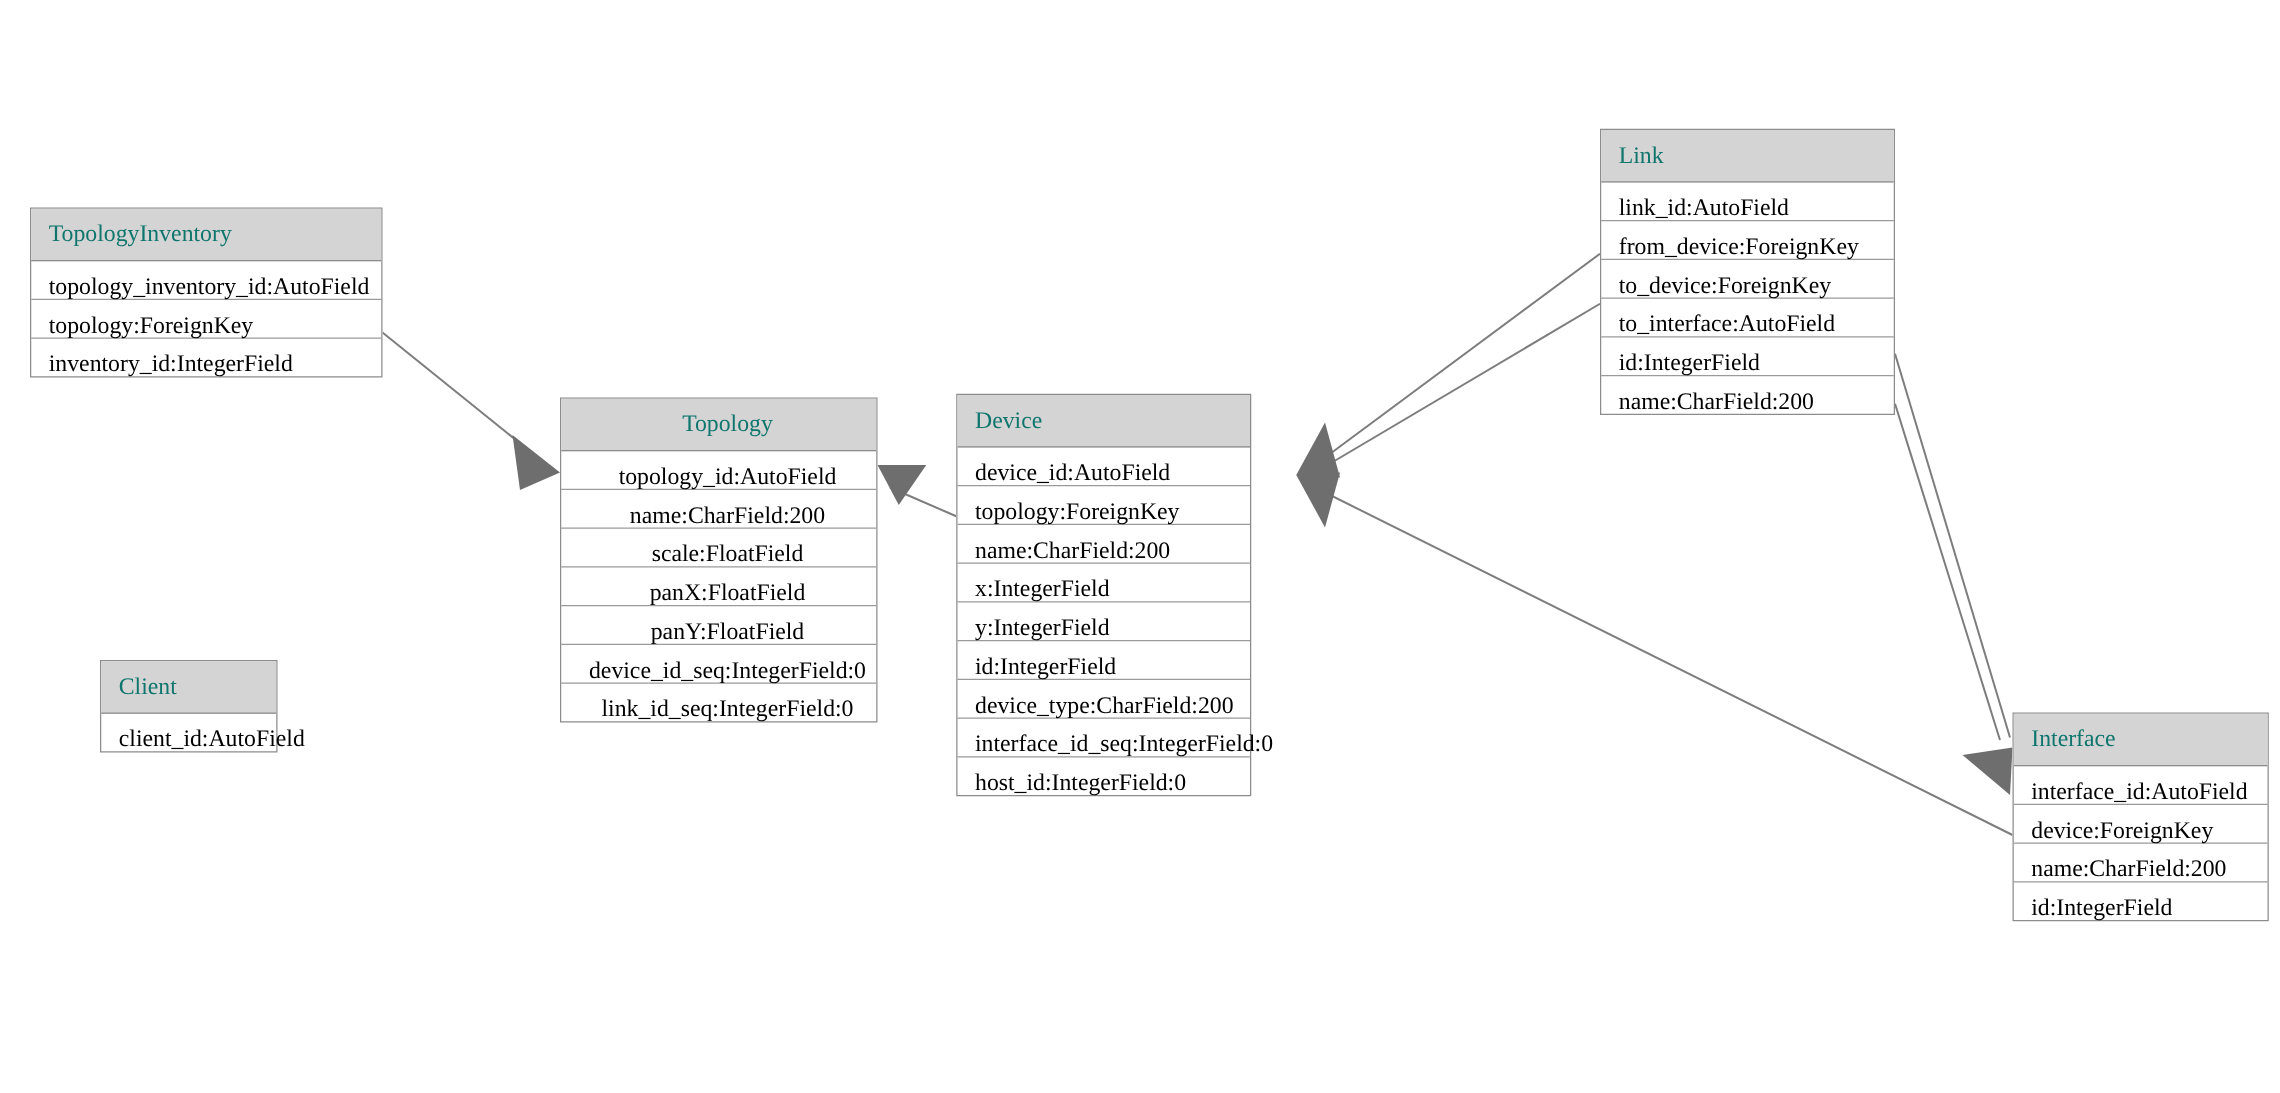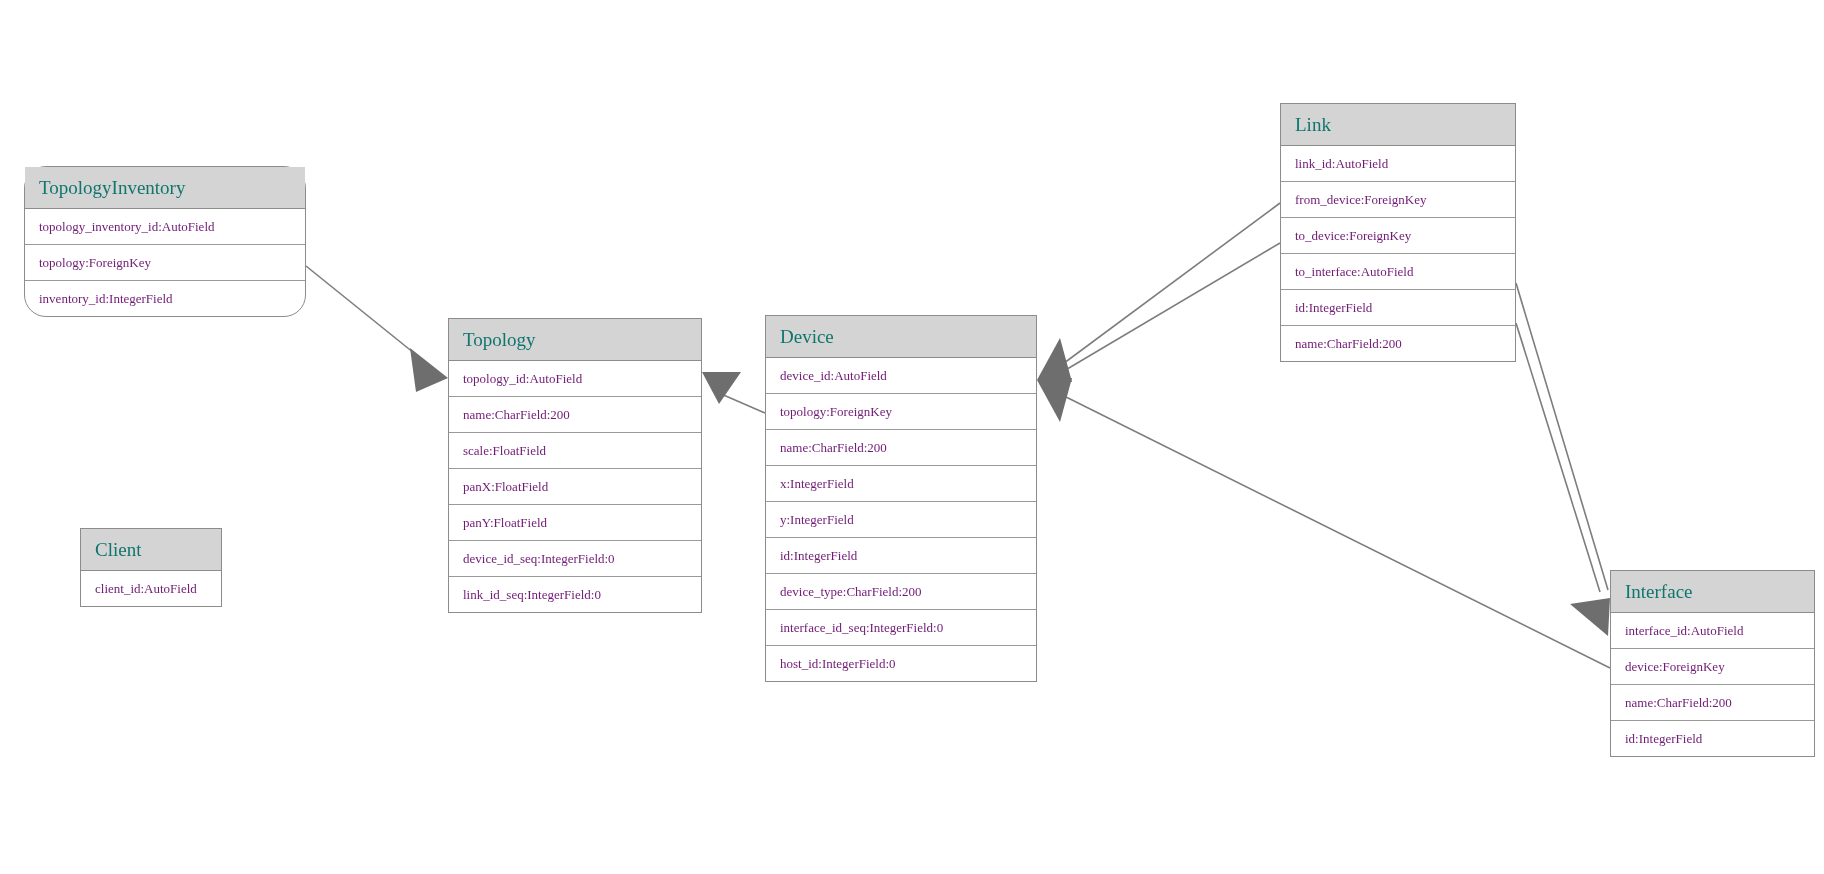--- a/index.html
+++ b/index.html
@@ -39,24 +39,24 @@
     line-height: 1;
     padding: 11px 0 11px 14px;
     white-space: nowrap;
   }
   .entity-rows {
     display: block;
   }
   .entity-row {
     box-sizing: border-box;
     border-bottom: 1.4px solid #9a9a9a;
-    color: #701a75;
-    font-size: 13px;
+    color: #000000;
+    font-size: 19px;
     line-height: 1;
-    padding: 11px 0 11px 14px;
+    padding: 11px 0 0 14px;
     white-space: nowrap;
   }
   .entity-row:last-child {
     border-bottom: none;
   }
 </style>
 </head>
 <body>
 
 <div id="canvas">
@@ -85,47 +85,47 @@
       <polygon points="702,372 741,372 719,404"></polygon>
 
       <polygon points="1037,380 1060,338 1072,382"></polygon>
       <polygon points="1037,380 1072,378 1060,422"></polygon>
 
       <polygon points="1610,598 1570,604 1608,636"></polygon>
     </g>
   </svg>
 
   <div id="entities-root">
-      <div class="entity" style="left: 24px; top: 166px; width: 282px; border-radius: 22px;">
+      <div class="entity" style="left: 24px; top: 166px; width: 282px;">
         <div class="entity-header">TopologyInventory</div>
         <div class="entity-rows">
           <div class="entity-row">topology_inventory_id:AutoField</div>
           <div class="entity-row">topology:ForeignKey</div>
           <div class="entity-row">inventory_id:IntegerField</div>
         </div>
       </div>
       <div class="entity" style="left: 80px; top: 528px; width: 142px;">
         <div class="entity-header">Client</div>
         <div class="entity-rows">
           <div class="entity-row">client_id:AutoField</div>
         </div>
       </div>
-      <div class="entity" style="left: 448px; top: 318px; width: 254px;">
+      <div class="entity" style="left: 448px; top: 318px; width: 254px; text-align: center;">
         <div class="entity-header">Topology</div>
         <div class="entity-rows">
           <div class="entity-row">topology_id:AutoField</div>
           <div class="entity-row">name:CharField:200</div>
           <div class="entity-row">scale:FloatField</div>
           <div class="entity-row">panX:FloatField</div>
           <div class="entity-row">panY:FloatField</div>
           <div class="entity-row">device_id_seq:IntegerField:0</div>
           <div class="entity-row">link_id_seq:IntegerField:0</div>
         </div>
       </div>
-      <div class="entity" style="left: 765px; top: 315px; width: 272px;">
+      <div class="entity" style="left: 765px; top: 315px; width: 236px;">
         <div class="entity-header">Device</div>
         <div class="entity-rows">
           <div class="entity-row">device_id:AutoField</div>
           <div class="entity-row">topology:ForeignKey</div>
           <div class="entity-row">name:CharField:200</div>
           <div class="entity-row">x:IntegerField</div>
           <div class="entity-row">y:IntegerField</div>
           <div class="entity-row">id:IntegerField</div>
           <div class="entity-row">device_type:CharField:200</div>
           <div class="entity-row">interface_id_seq:IntegerField:0</div>

